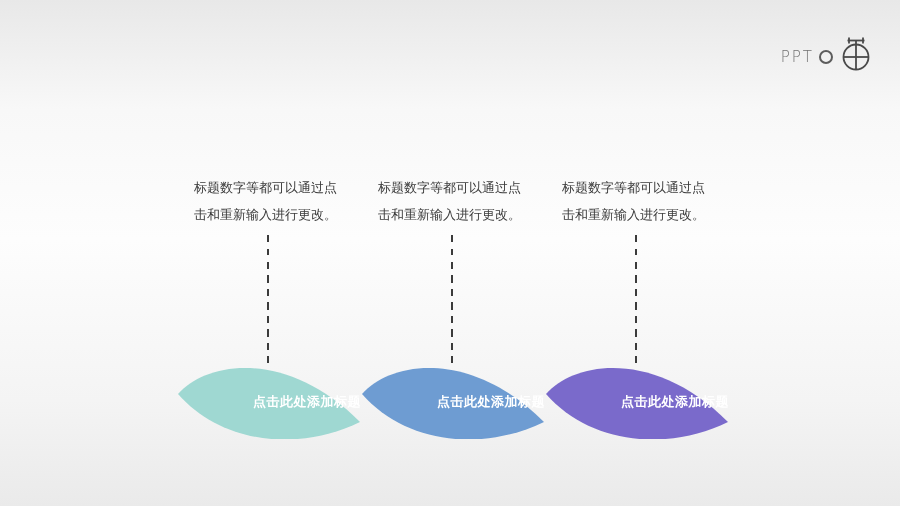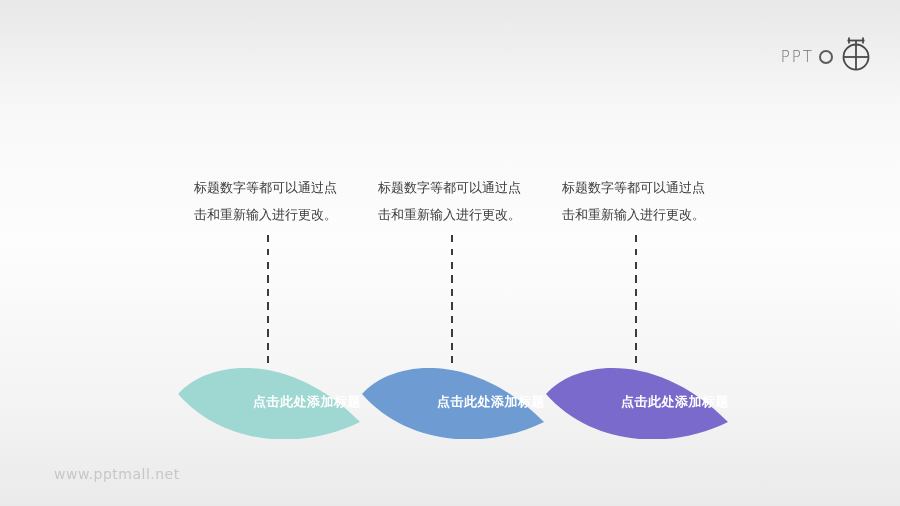--- a/index.html
+++ b/index.html
@@ -100,15 +100,14 @@
     <div class="desc">标题数字等都可以通过点击和重新输入进行更改。</div>
     <div class="dash"></div>
     <div class="leaf-wrap">
       <svg width="184" height="76" viewBox="0 0 184 76">
         <path d="M 1 31 C 30 -2, 110 -14, 183 59 C 121 89, 45 81, 1 31 Z" fill="#7A6ACB"></path>
       </svg>
       <div class="leaf-title">点击此处添加标题</div>
     </div>
   </div>
 
-  <div class="watermark">www.pptmall.net</div>
 
 </div>
 
 </body></html>

